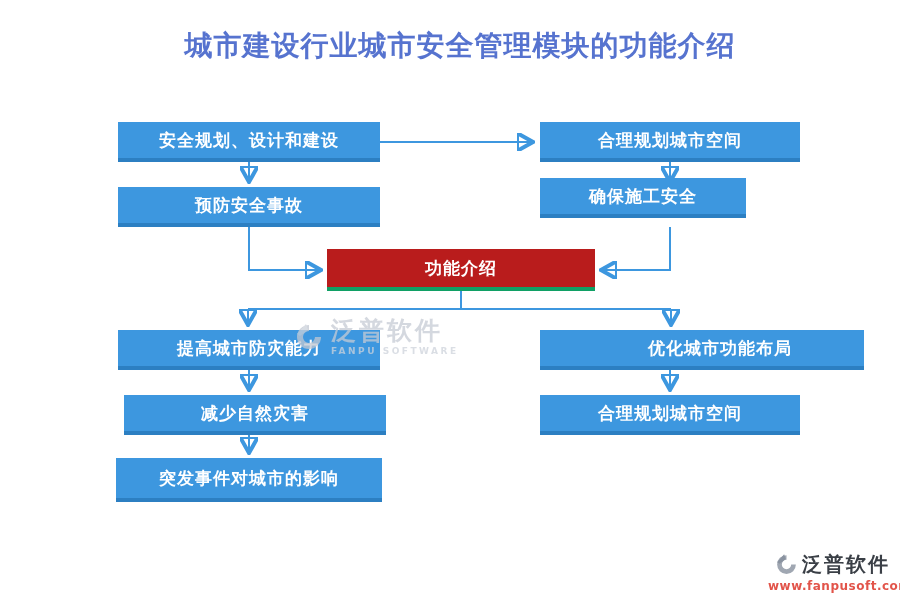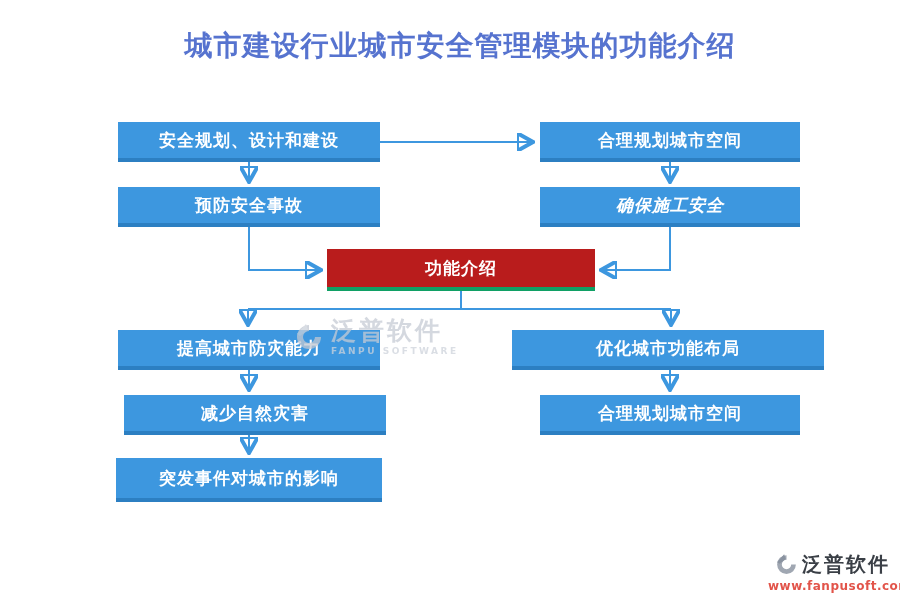--- a/index.html
+++ b/index.html
@@ -15,24 +15,24 @@
   .connectors path{stroke:#3d97df;stroke-width:2;fill:none;}
   .node{
     position:absolute;display:flex;align-items:center;justify-content:center;
     color:#ffffff;font-weight:700;font-size:17px;letter-spacing:1px;text-align:right;
   }
   .node.blue{background:#3d97df;border-bottom:4px solid #2c7fc2;}
   .node.green{background:#b91c1c;border-bottom:4px solid #10a065;}
   .n-b1{left:118px;top:122px;width:262px;height:36px;}
   .n-b2{left:540px;top:122px;width:260px;height:36px;}
   .n-b3{left:118px;top:187px;width:262px;height:36px;}
-  .n-b4{left:540px;top:187px;width:260px;height:36px;font-style:italic;}
+  .n-b4{left:540px;top:178px;width:206px;height:36px;}
   .n-center{left:327px;top:249px;width:268px;height:38px;}
   .n-b5{left:118px;top:330px;width:262px;height:36px;font-family:Liberation Mono, monospace;}
-  .n-b6{left:512px;top:330px;width:312px;height:36px;}
+  .n-b6{left:540px;top:330px;width:288px;height:36px;padding-left:36px;}
   .n-b7{left:124px;top:395px;width:262px;height:36px;}
   .n-b8{left:540px;top:395px;width:260px;height:36px;}
   .n-b9{left:116px;top:458px;width:266px;height:40px;}
   .watermark{
     position:absolute;left:293px;top:318px;display:flex;align-items:center;gap:6px;
     opacity:0.75;pointer-events:none;
   }
   .wm-text{display:flex;flex-direction:column;line-height:1;}
   .wm-cn{font-size:25px;font-weight:700;color:#c6cbd5;letter-spacing:3px;}
   .wm-en{font-size:9px;font-weight:700;color:#ced3dc;letter-spacing:2.5px;margin-top:4px;}

